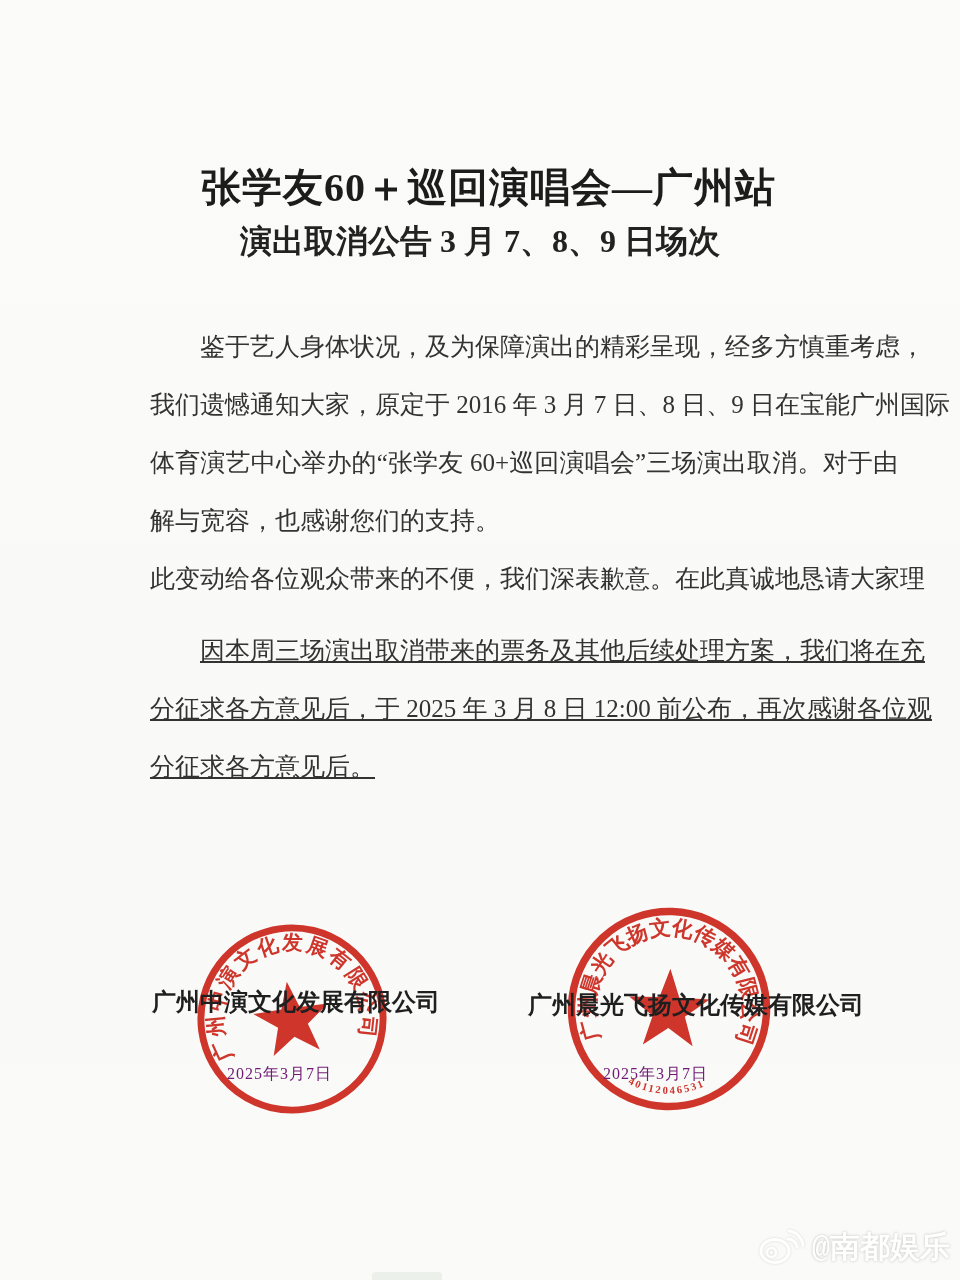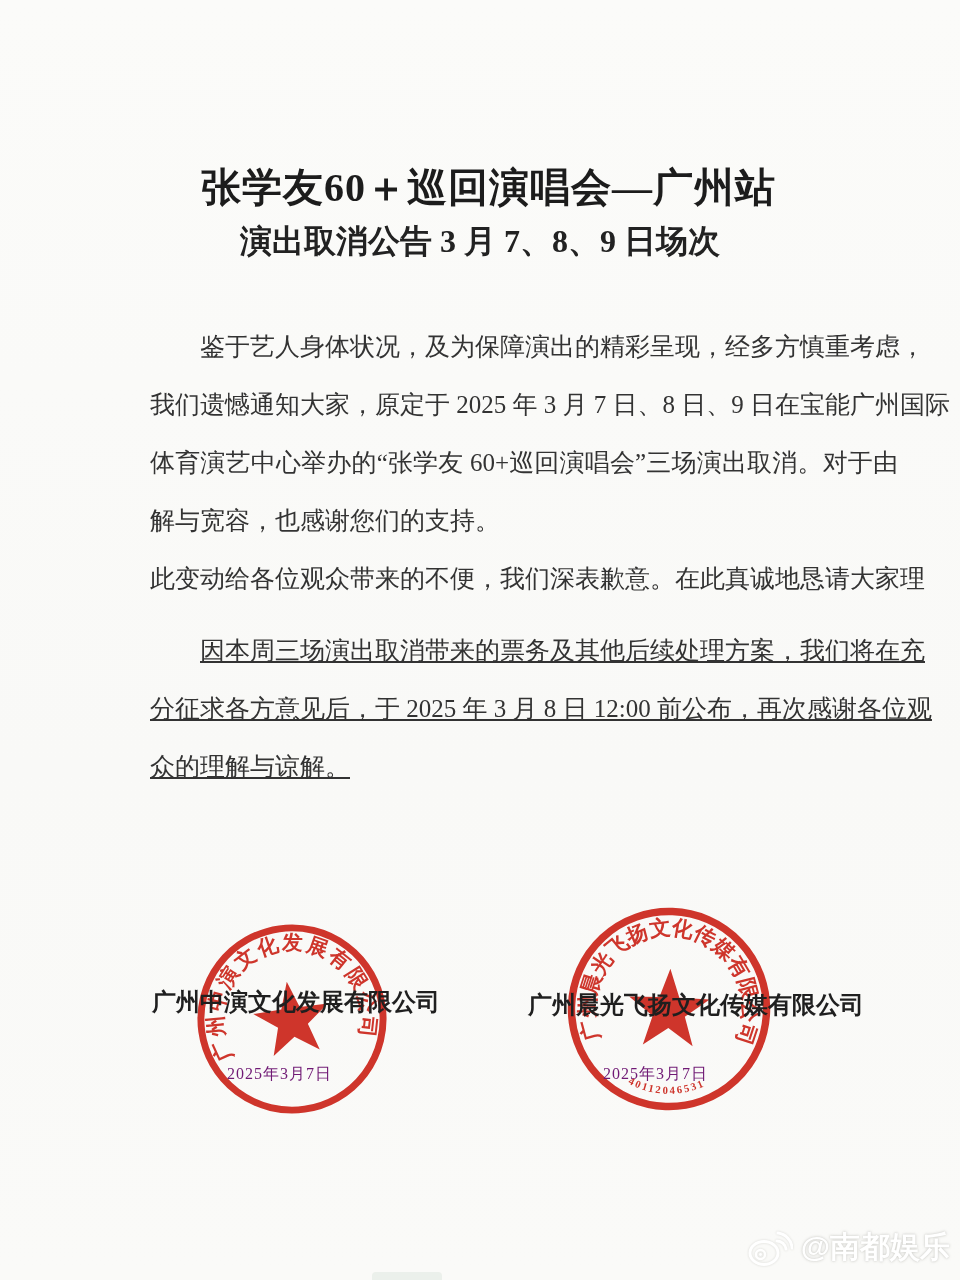--- a/index.html
+++ b/index.html
@@ -40,52 +40,52 @@
   }
   .company.left{left:152px;top:986px;}
   .company.right{left:528px;top:989px;}
   .seal-date{
     position:absolute;font-size:16px;color:#701a75;white-space:nowrap;letter-spacing:1px;
   }
   .seal-date.left{left:227px;top:1064px;}
   .seal-date.right{left:603px;top:1064px;}
   .watermark{
     position:absolute;right:10px;bottom:12px;
-    display:flex;align-items:center;gap:8px;
+    display:flex;align-items:flex-start;gap:8px;
     color:#ffffff;
     text-shadow:0 0 1px #d8d8d4, 0 0 3px rgba(185,185,180,.8);
-    font-family:Liberation Sans, sans-serif;
+    font-family:Liberation Mono, monospace;
     font-size:30px;font-weight:700;margin-top:7px;
   }
   .watermark svg{filter:drop-shadow(0 0 1px #d8d8d4);}
   .smudge{
     position:absolute;left:372px;bottom:0;width:70px;height:8px;
     background:rgba(190,210,195,.25);border-radius:4px 4px 0 0;
   }
 </style>
 </head>
 <body>
 
 <div class="page">
 
   <div class="doc-title">张学友60＋巡回演唱会—广州站</div>
   <div class="doc-subtitle">演出取消公告 3 月 7、8、9 日场次</div>
 
   <div class="doc-body">
     <div class="para">
         <div class="line first">鉴于艺人身体状况，及为保障演出的精彩呈现，经多方慎重考虑，</div>
-        <div class="line">我们遗憾通知大家，原定于 2025 年 3 月 7 日、8 日、9 日在宝能广州国际</div>
+        <div class="line">我们遗憾通知大家，原定于 2016 年 3 月 7 日、8 日、9 日在宝能广州国际</div>
         <div class="line">体育演艺中心举办的“张学友 60+巡回演唱会”三场演出取消。对于由</div>
         <div class="line last">解与宽容，也感谢您们的支持。</div>
         <div class="line">此变动给各位观众带来的不便，我们深表歉意。在此真诚地恳请大家理</div>
       </div>
     <div class="para">
         <div class="line first">因本周三场演出取消带来的票务及其他后续处理方案，我们将在充</div>
         <div class="line">分征求各方意见后，于 2025 年 3 月 8 日 12:00 前公布，再次感谢各位观</div>
-        <div class="line last">众的理解与谅解。</div>
+        <div class="line last">分征求各方意见后。</div>
       </div>
   </div>
 
   <svg class="seal left" viewBox="0 0 200 200">
     <defs>
       <path id="arcL1" d="M 36.6,129.6 A 70,70 0 1 1 163.4,129.6" fill="none"></path>
     </defs>
     <circle cx="100" cy="100" r="92" fill="none" stroke="#cf241a" stroke-width="7"></circle>
     <polygon fill="#cf241a" points="100,62 109.4,89.1 138,89.6 115.2,106.9 123.5,134.4 100,118 76.5,134.4 84.8,106.9 62,89.6 90.6,89.1"></polygon>
     <text font-size="21" font-weight="700" fill="#cf241a">

